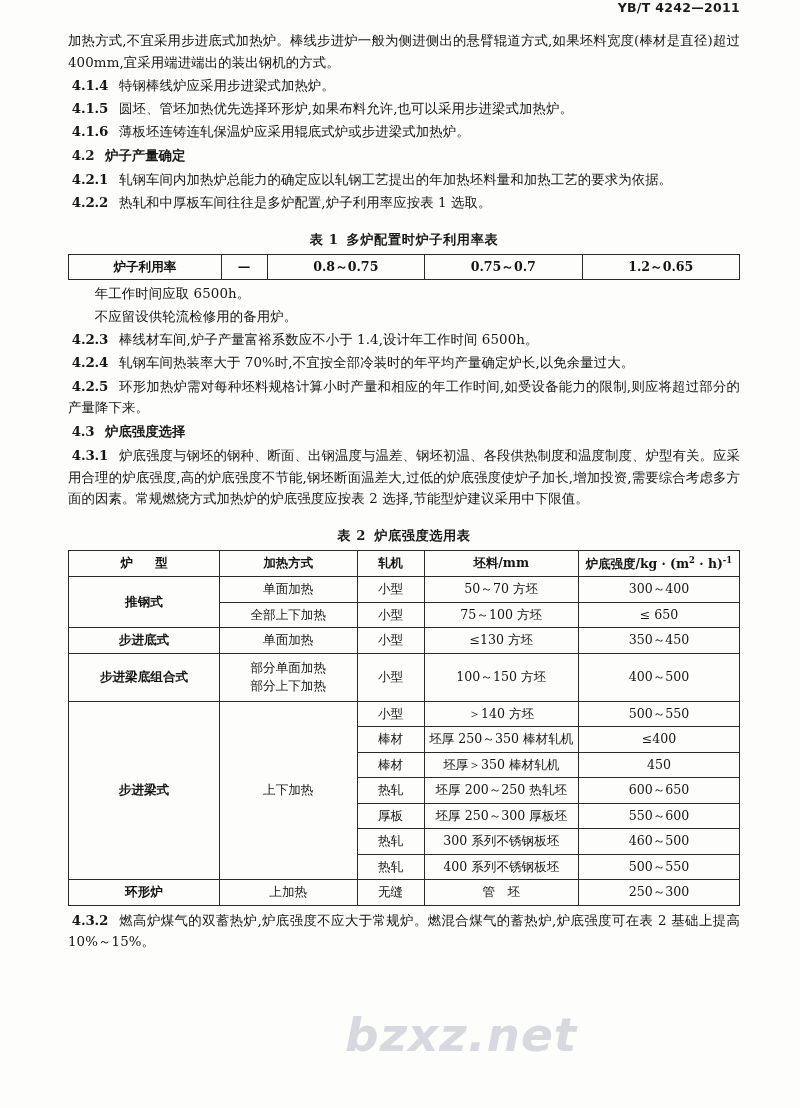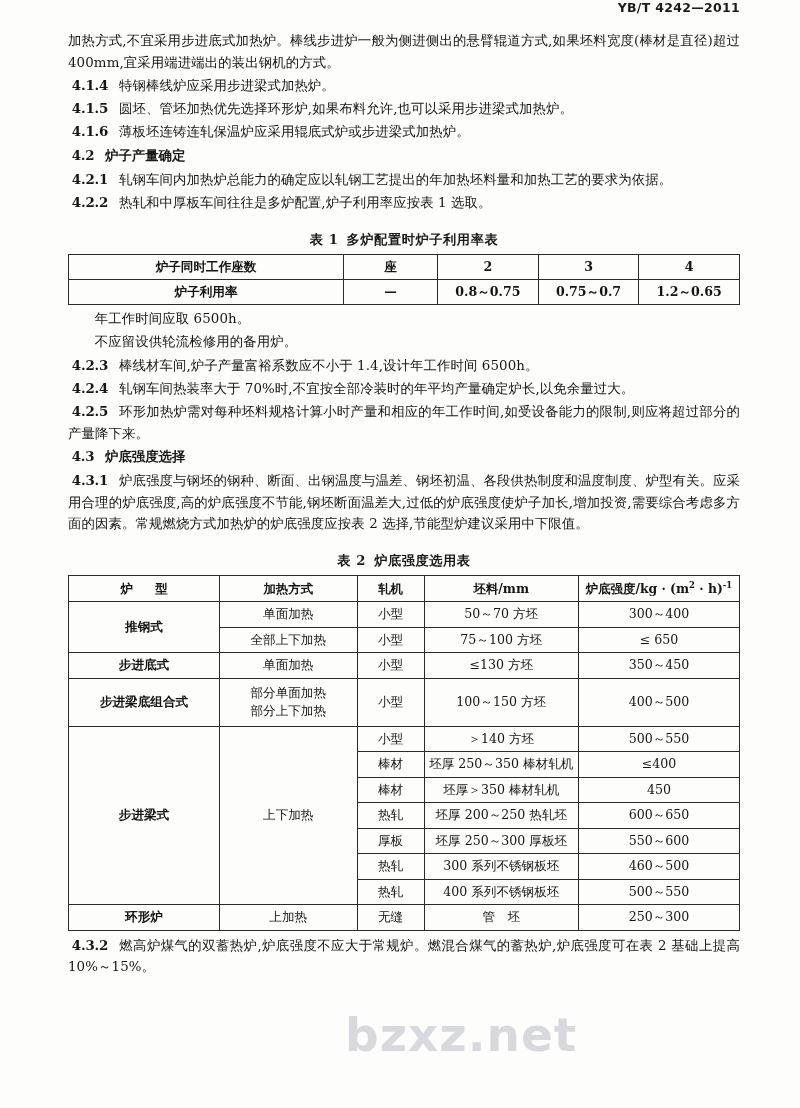--- a/index.html
+++ b/index.html
@@ -119,20 +119,21 @@
     top: 1007px;
     font-family: "DejaVu Sans", "Liberation Sans", sans-serif;
     font-weight: bold;
     font-size: 47px;
     letter-spacing: 1px;
     color: #c9ccd4;
     opacity: 0.72;
     z-index: 0;
     pointer-events: none;
     user-select: none;
+    font-style: italic;
   }
   .content, .page-no { position: relative; z-index: 2; }
 </style>
 </head>
 <body>
 
 <div class="page"></div>
 
 <div class="watermark">bzxz.net</div>
 
@@ -168,27 +169,20 @@
       <span class="clause">4.2.2</span><span>热轧和中厚板车间往往是多炉配置,炉子利用率应按表 1 选取。</span>
     </p>
   </div>
 
   <div class="tbl-caption">
     <span class="cap-no">表 1</span><span>多炉配置时炉子利用率表</span>
   </div>
 
   <table class="std outer" id="table-one">
     <tbody>
-      <tr>
-        <td style="width:41%;">炉子同时工作座数</td>
-        <td style="width:14%;">座</td>
-        <td style="width:15%;" class="val">2</td>
-        <td style="width:15%;" class="val">3</td>
-        <td style="width:15%;" class="val">4</td>
-      </tr>
       <tr>
         <td>炉子利用率</td>
         <td>—</td>
         <td class="val">0.8～0.75</td>
         <td class="val">0.75～0.7</td>
         <td class="val">1.2～0.65</td>
       </tr>
     </tbody>
   </table>
 

